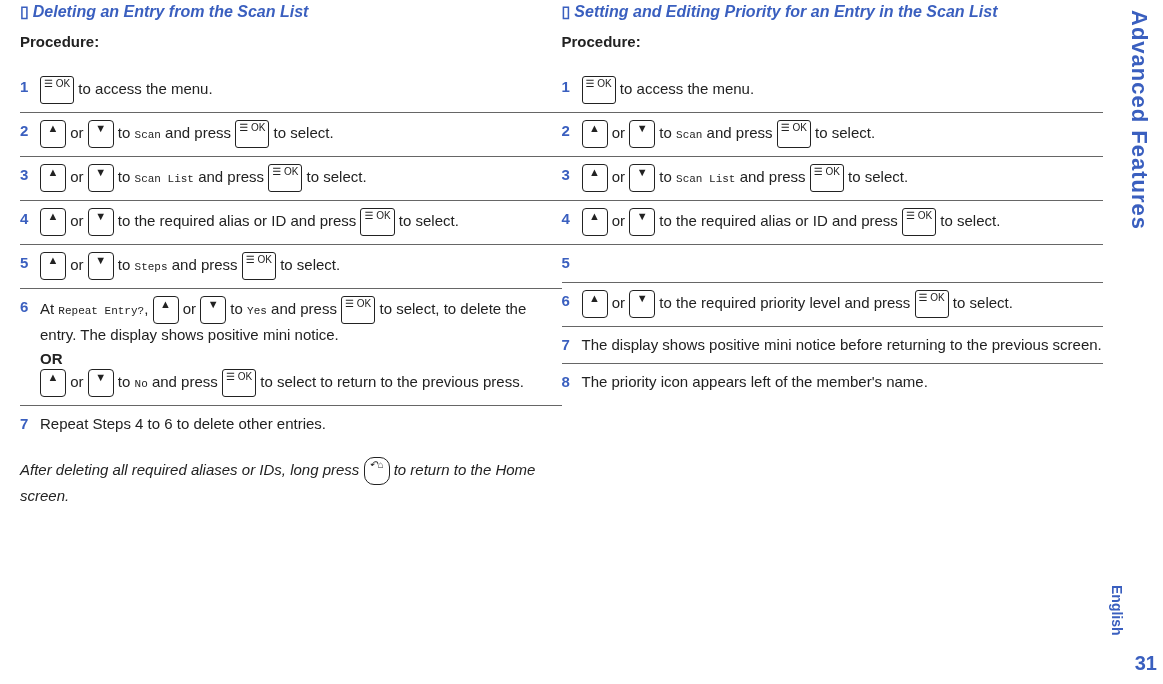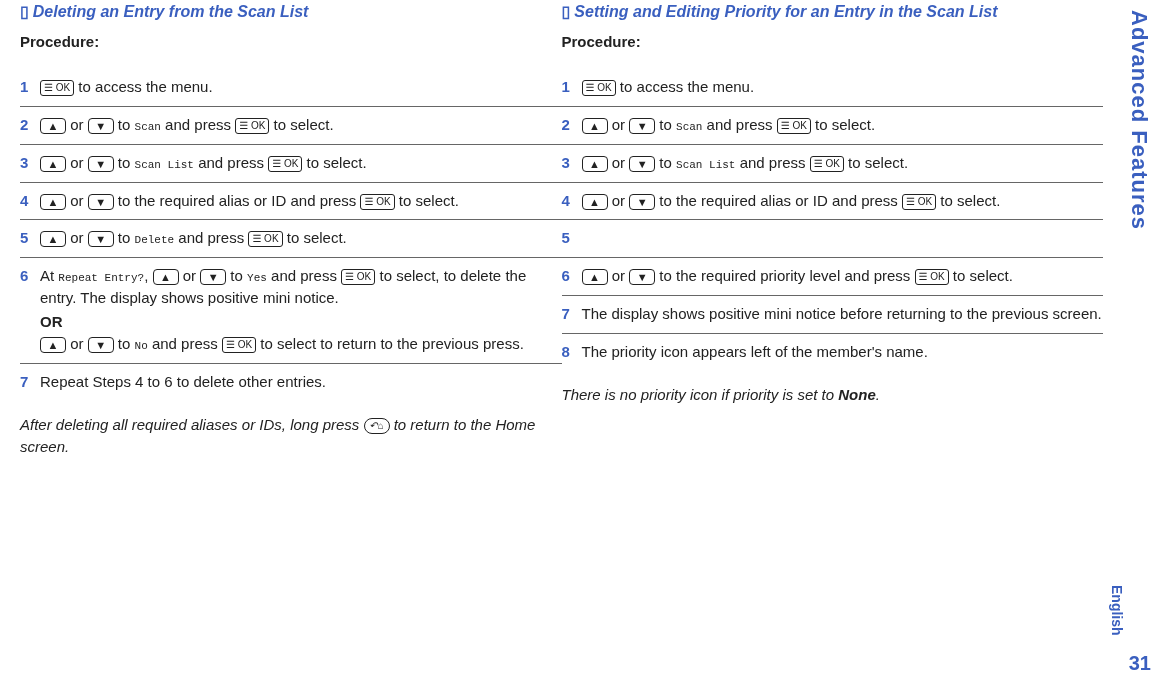--- a/index.html
+++ b/index.html
@@ -55,21 +55,21 @@
     min-width: 14px;
   }
   .step-body {
     flex: 1;
   }
   .key {
     display: inline-block;
     border: 1.2px solid #222;
     border-radius: 3px;
     padding: 0 3px;
-    height: 16px;
+    height: 28px;
     line-height: 14px;
     font-size: 10px;
     font-family: Arial, sans-serif;
     vertical-align: middle;
     min-width: 28px;
     text-align: center;
     background: #fff;
   }
   .key.arrow {
     min-width: 26px;
@@ -100,21 +100,21 @@
     top: 10px;
     writing-mode: vertical-rl;
     color: #3a5fbf;
     font-weight: bold;
     font-size: 22px;
     font-family: Arial, sans-serif;
     letter-spacing: 1px;
   }
   .page-num {
     position: absolute;
-    right: 12px;
+    right: 6px;
     bottom: 6px;
     color: #3a5fbf;
     font-weight: bold;
     font-size: 20px;
   }
   .lang-tab {
     position: absolute;
     right: 36px;
     bottom: 48px;
     writing-mode: vertical-rl;
@@ -146,21 +146,21 @@
       <li>
         <span class="step-num">3</span>
         <span class="step-body"><span class="key arrow">▲</span><span> or </span><span class="key arrow">▼</span><span> to </span><span class="mono">Scan List</span><span> and press </span><span class="key">☰ OK</span><span> to select.</span></span>
       </li>
       <li>
         <span class="step-num">4</span>
         <span class="step-body"><span class="key arrow">▲</span><span> or </span><span class="key arrow">▼</span><span> to the required alias or ID and press </span><span class="key">☰ OK</span><span> to select.</span></span>
       </li>
       <li>
         <span class="step-num">5</span>
-        <span class="step-body"><span class="key arrow">▲</span><span> or </span><span class="key arrow">▼</span><span> to </span><span class="mono">Delete</span><span> and press </span><span class="key">☰ OK</span><span> to select.</span></span>
+        <span class="step-body"><span class="key arrow">▲</span><span> or </span><span class="key arrow">▼</span><span> to </span><span class="mono">Steps</span><span> and press </span><span class="key">☰ OK</span><span> to select.</span></span>
       </li>
       <li>
         <span class="step-num">6</span>
         <span class="step-body">
           <span>At </span><span class="mono">Repeat Entry?</span><span>, </span><span class="key arrow">▲</span><span> or </span><span class="key arrow">▼</span><span> to </span><span class="mono">Yes</span><span> and press </span><span class="key">☰ OK</span><span> to select, to delete the entry. The display shows positive mini notice.</span>
           <span class="or-line">OR</span>
           <span class="key arrow">▲</span><span> or </span><span class="key arrow">▼</span><span> to </span><span class="mono">No</span><span> and press </span><span class="key">☰ OK</span><span> to select to return to the previous press.</span>
         </span>
       </li>
       <li>
@@ -207,21 +207,18 @@
       <li>
         <span class="step-num">7</span>
         <span class="step-body">The display shows positive mini notice before returning to the previous screen.</span>
       </li>
       <li>
         <span class="step-num">8</span>
         <span class="step-body">The priority icon appears left of the member's name.</span>
       </li>
     </ol>
 
-    <div class="footnote">
-      <span>There is no priority icon if priority is set to </span><span class="bold">None</span><span>.</span>
-    </div>
   </div>
 </div>
 
 <div class="side-tab">Advanced Features</div>
 <div class="lang-tab">English</div>
 <div class="page-num">31</div>
 
 </body></html>

